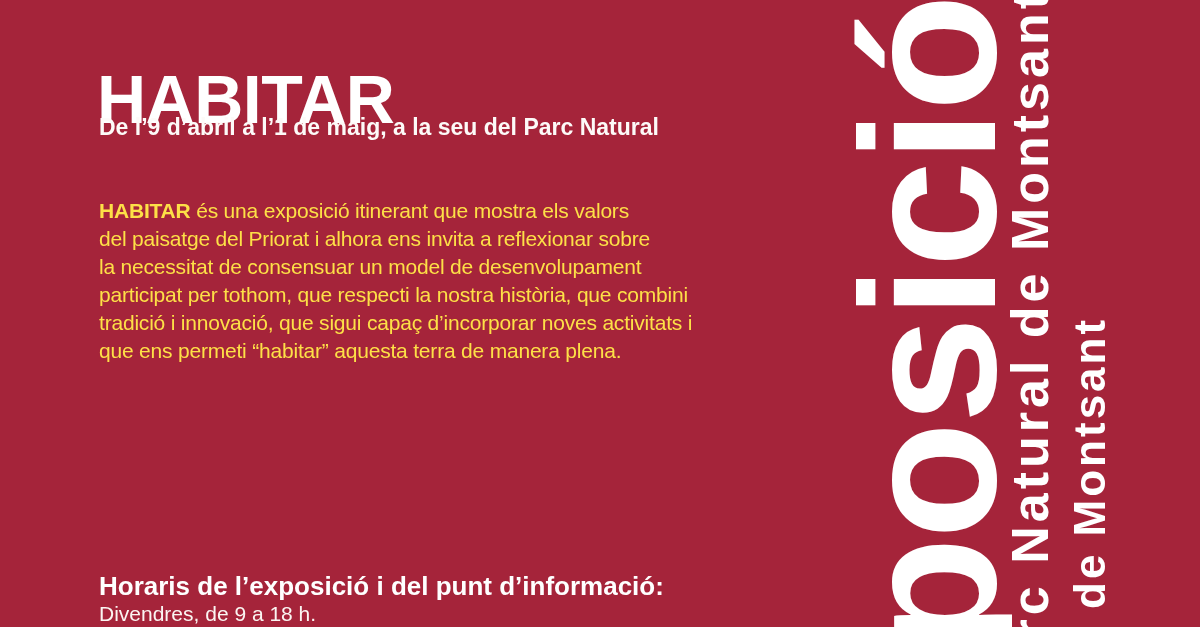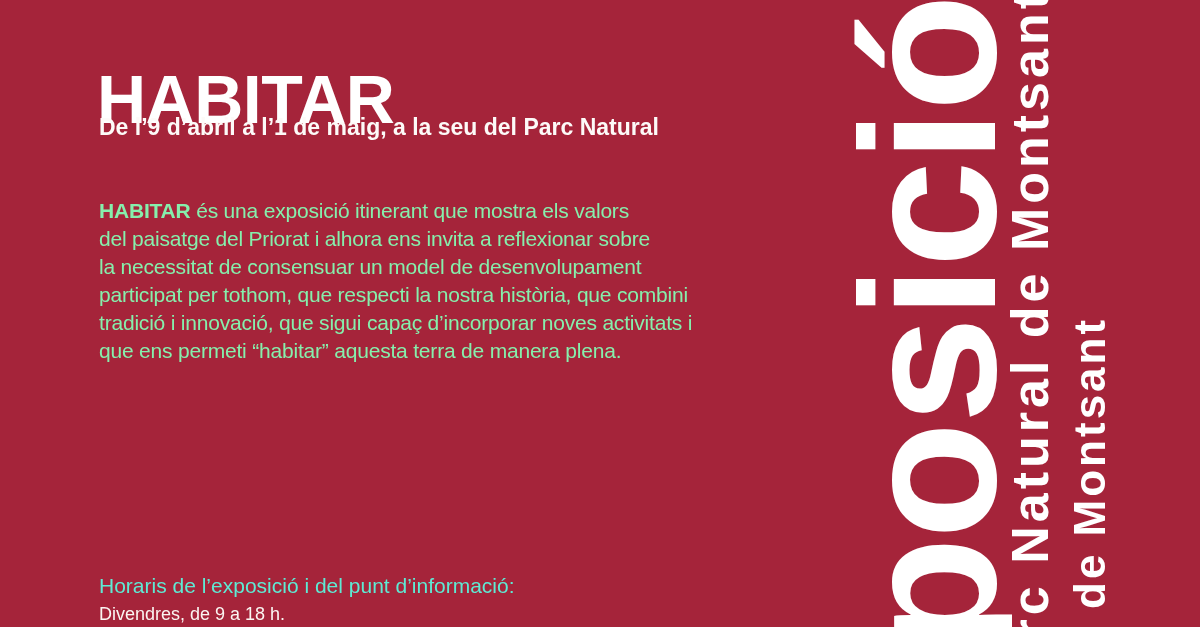--- a/index.html
+++ b/index.html
@@ -36,44 +36,44 @@
     line-height: 28px;
     color: #fdfaf8;
     white-space: nowrap;
   }
 
   .body-para {
     position: absolute;
     left: 99px;
     font-size: 21px;
     line-height: 28px;
-    color: #86efac;
+    color: #fde047;
     letter-spacing: -0.2px;
   }
   .para-1 { top: 176px; }
   .para-2 { top: 376px; }
 
   .body-para .lead { font-weight: bold; }
   .body-para .para-text { white-space: pre-line; }
 
   .hours-heading {
     position: absolute;
     left: 99px;
     top: 572px;
-    font-size: 21px;
-    font-weight: normal;
+    font-size: 26px;
+    font-weight: bold;
     line-height: 28px;
-    color: #5eead4;
+    color: #ffffff;
     white-space: nowrap;
   }
   .hours-detail {
     position: absolute;
     left: 99px;
     top: 600px;
-    font-size: 18px;
+    font-size: 21px;
     line-height: 28px;
     color: #fbf5f2;
     white-space: nowrap;
   }
 
   
   .giant-clip {
     position: absolute;
     left: 0;
     top: 0;

